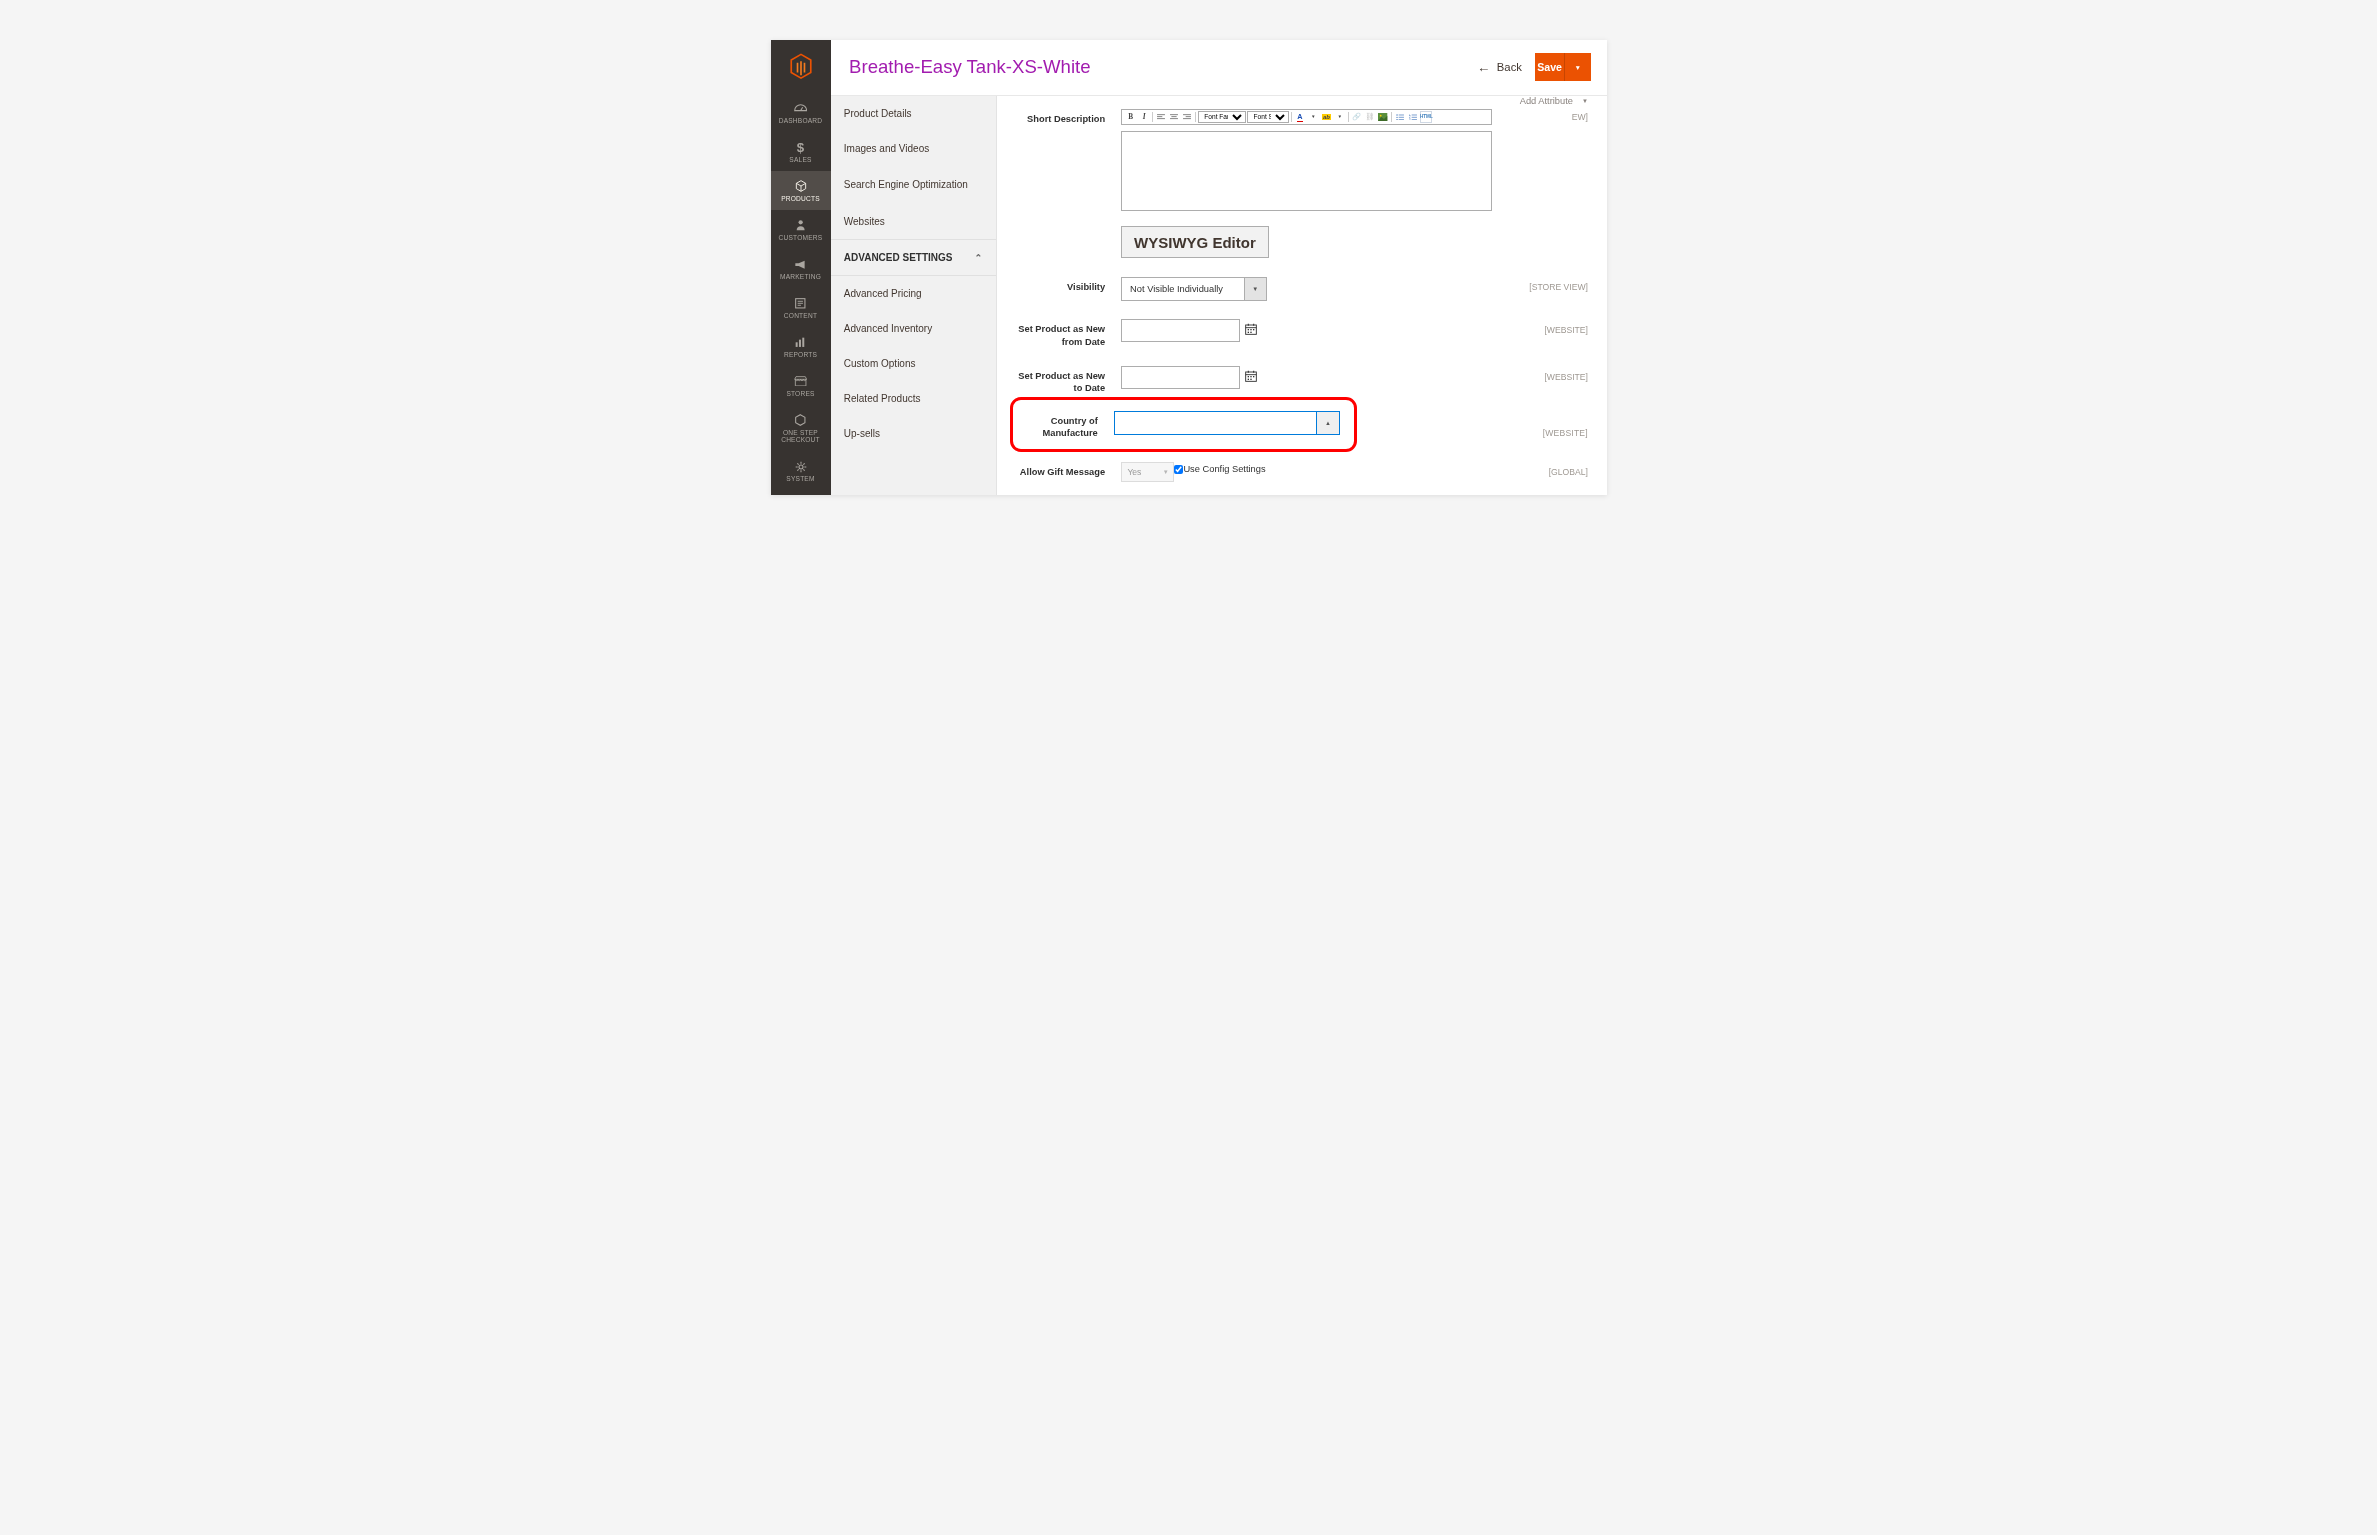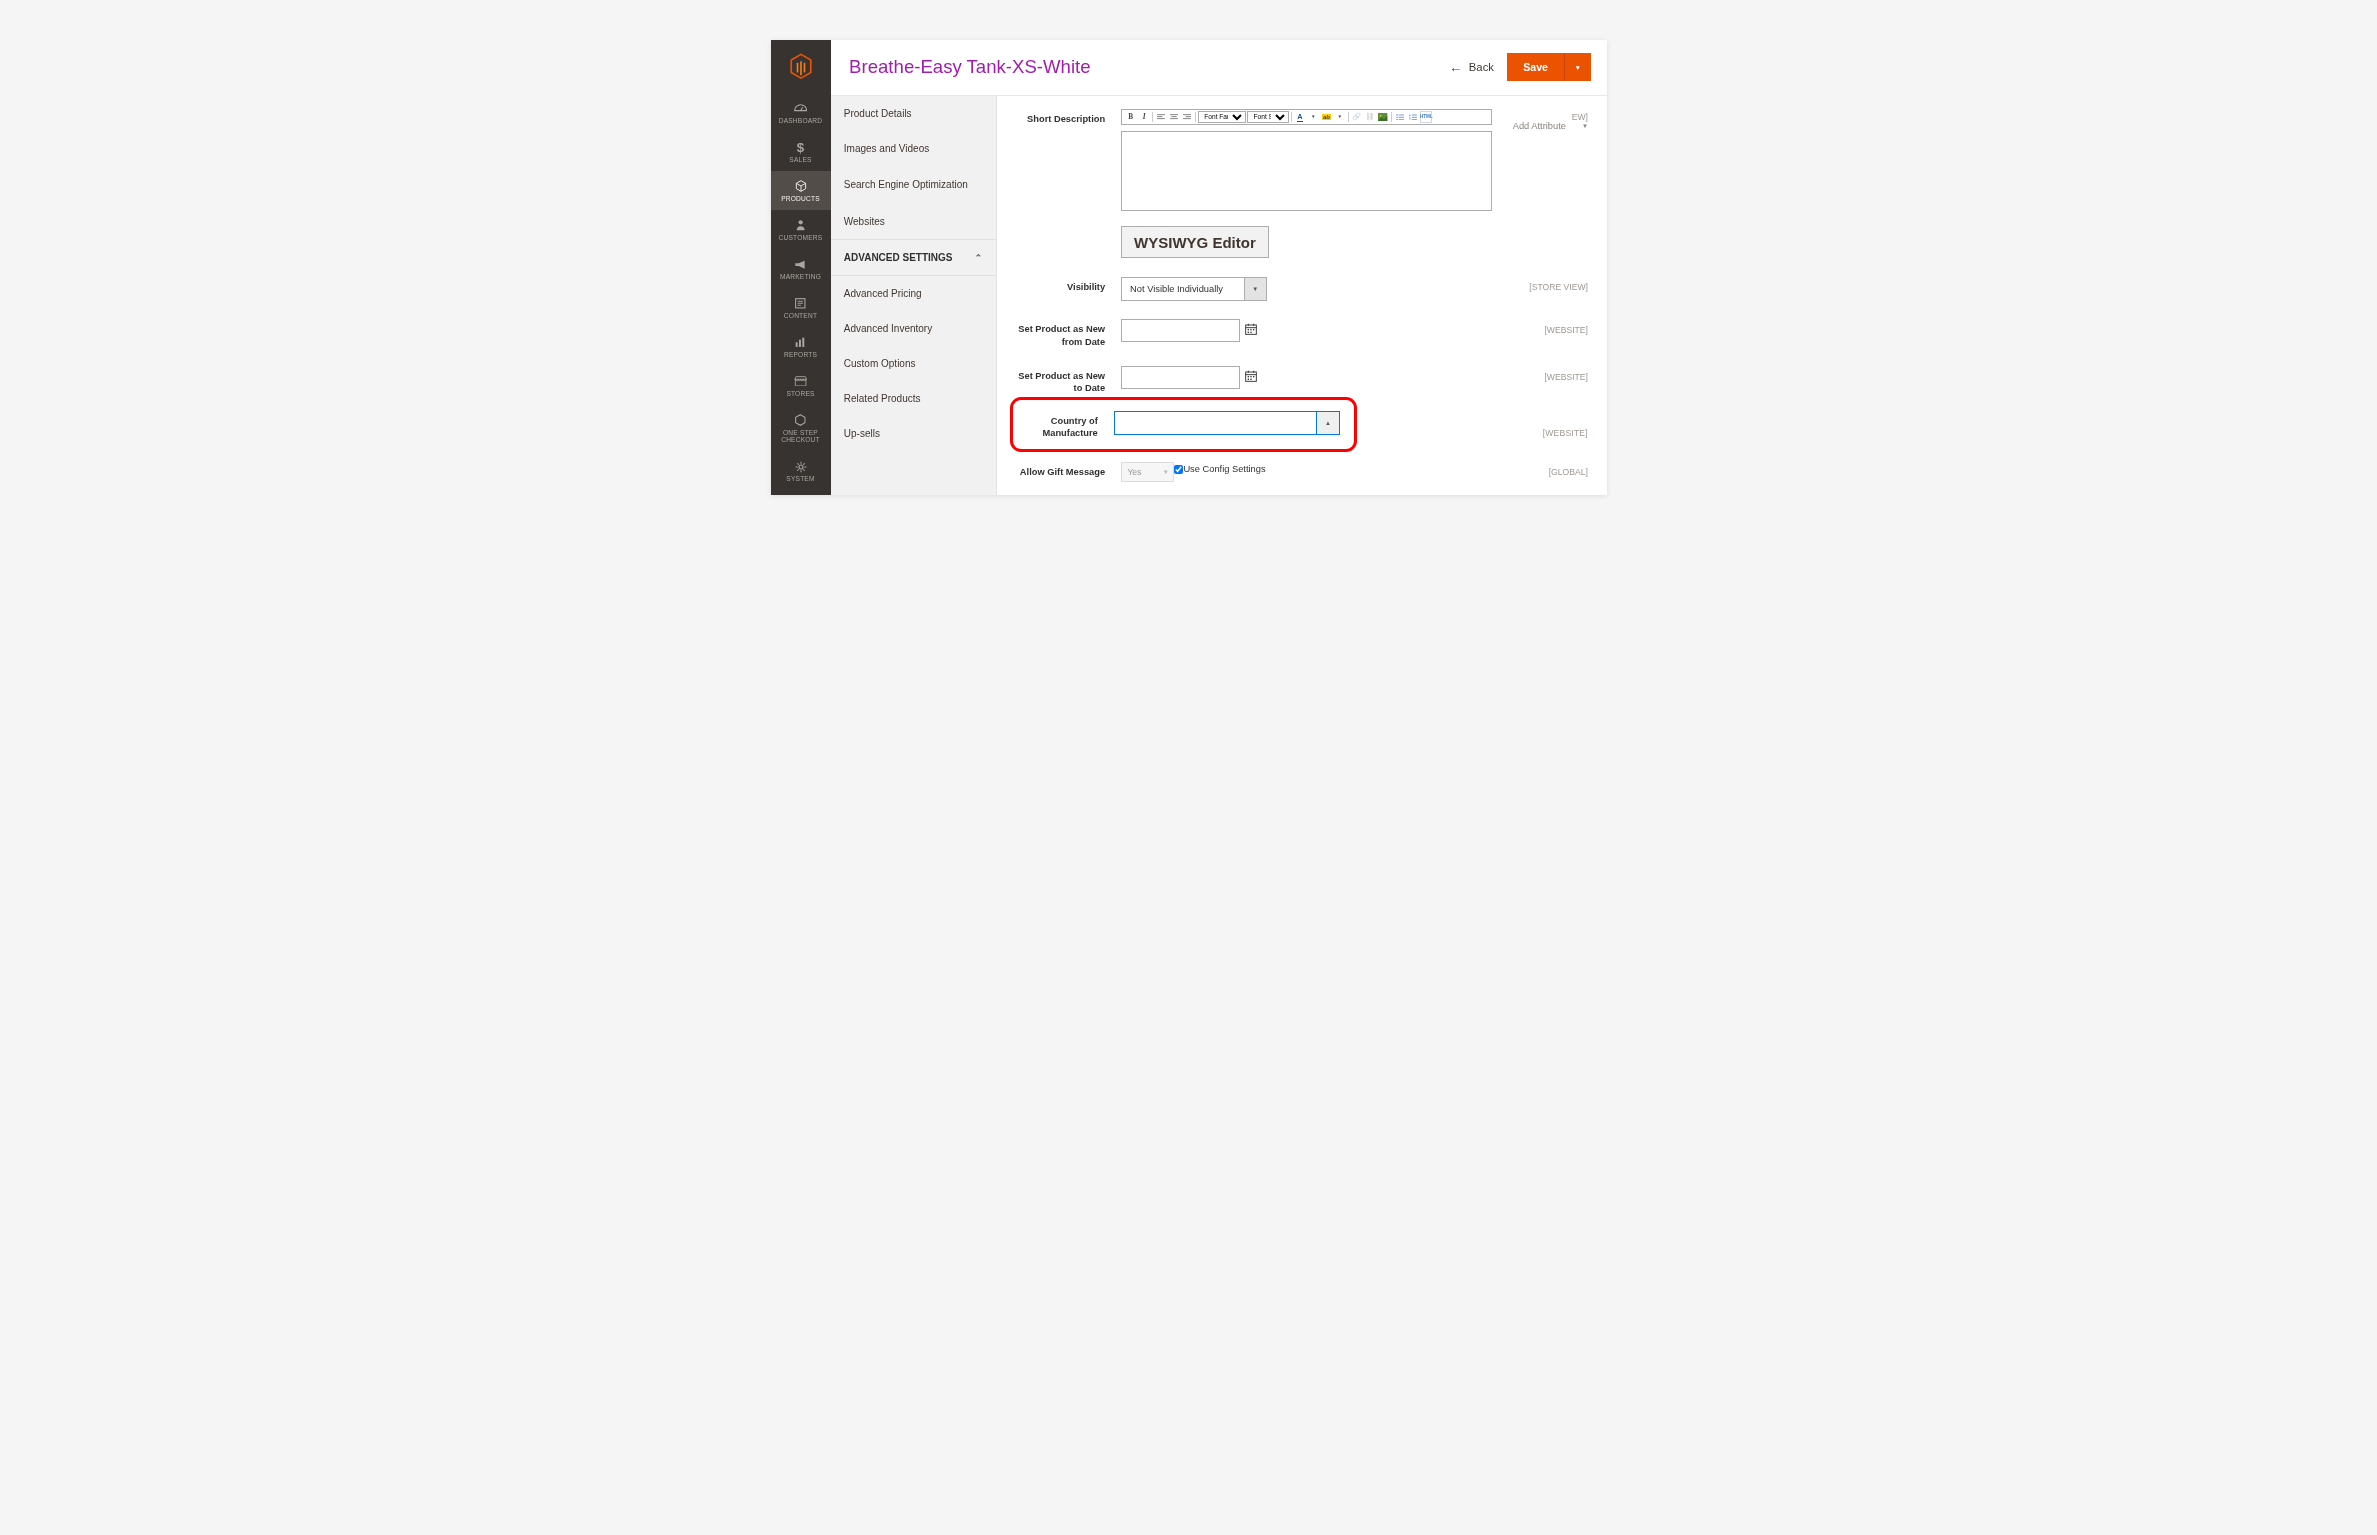--- a/index.html
+++ b/index.html
@@ -16,32 +16,32 @@
     .nav-item .nav-label { font-size: 6.6px; letter-spacing: 0.2px; font-weight: 500; }
     
     .main { flex: 1; display: flex; flex-direction: column; background: #fff; overflow: hidden; }
     
     .header { display: flex; align-items: center; justify-content: space-between; padding: 13.3px 16px 13.3px 18.6px; border-bottom: 0.7px solid #e8e8e8; }
     .header-title { font-size: 18.6px; font-weight: 300; color: #a21caf; }
     .header-actions { display: flex; align-items: center; gap: 13.3px; }
     .back-link { display: flex; align-items: center; gap: 6.6px; font-size: 11.3px; color: #41362f; cursor: pointer; }
     .back-arrow { font-size: 13.3px; }
     .save-group { display: flex; }
-    .save-btn { background: #eb5202; color: #fff; padding: 8px 16px; font-size: 10.6px; font-weight: 600; border: none; cursor: pointer; }
+    .save-btn { background: #eb5202; color: #fff; padding: 8px 2px; font-size: 10.6px; font-weight: 600; border: none; cursor: pointer; }
     .save-toggle { background: #eb5202; color: #fff; width: 26.5px; display: flex; align-items: center; justify-content: center; border: none; border-left: 0.7px solid rgba(0,0,0,0.15); cursor: pointer; font-size: 6.6px; }
     
     .body { display: flex; flex: 1; overflow: hidden; }
     
     .sidebar { width: 166px; background: #f1f1f1; border-right: 0.7px solid #e3e3e3; flex-shrink: 0; }
     .sidebar-item { padding: 12px 13.3px; font-size: 10px; color: #41362f; cursor: pointer; }
     .sidebar-heading { padding: 12px 13.3px; font-size: 10px; font-weight: 700; color: #303030; text-transform: uppercase; display: flex; justify-content: space-between; align-items: center; border-top: 0.7px solid #e0e0e0; border-bottom: 0.7px solid #e0e0e0; cursor: pointer; }
     .sidebar-heading .chev { font-size: 9.3px; color: #666; }
     
     .content { flex: 1; padding: 13.3px 18.6px; position: relative; overflow: hidden; }
-    .add-attr { position: absolute; top: 25px; right: 18.6px; color: #8a837f; font-size: 9.3px; display: flex; align-items: center; gap: 16px; cursor: pointer; }
+    .add-attr { position: absolute; top: 0; right: 18.6px; color: #8a837f; font-size: 9.3px; display: flex; align-items: center; gap: 9px; cursor: pointer; }
     .add-attr .tri { font-size: 6px; }
     .section-title { font-size: 12px; color: #41362f; font-weight: 400; padding-bottom: 12px; border-bottom: 0.7px solid #cac3b4; margin-bottom: 18.6px; }
     
     .form-row { display: flex; margin-bottom: 18.6px; align-items: flex-start; }
     .form-label { width: 106px; text-align: right; padding-right: 16px; padding-top: 4px; font-size: 9.3px; color: #303030; font-weight: 600; line-height: 1.3; }
     .form-field { flex: 1; display: flex; align-items: flex-start; }
     .form-scope { width: 80px; text-align: right; color: #9e9892; font-size: 8.6px; padding-top: 5.3px; }
     
     .wysiwyg-wrap { display: flex; flex-direction: column; gap: 6.6px; width: 371px; }
     .wysiwyg-toolbar { display: flex; align-items: center; gap: 1.3px; padding: 1.3px 2.7px; border: 0.7px solid #adadad; background: #fff; height: 16px; flex-wrap: nowrap; font-size: 7.3px; }

